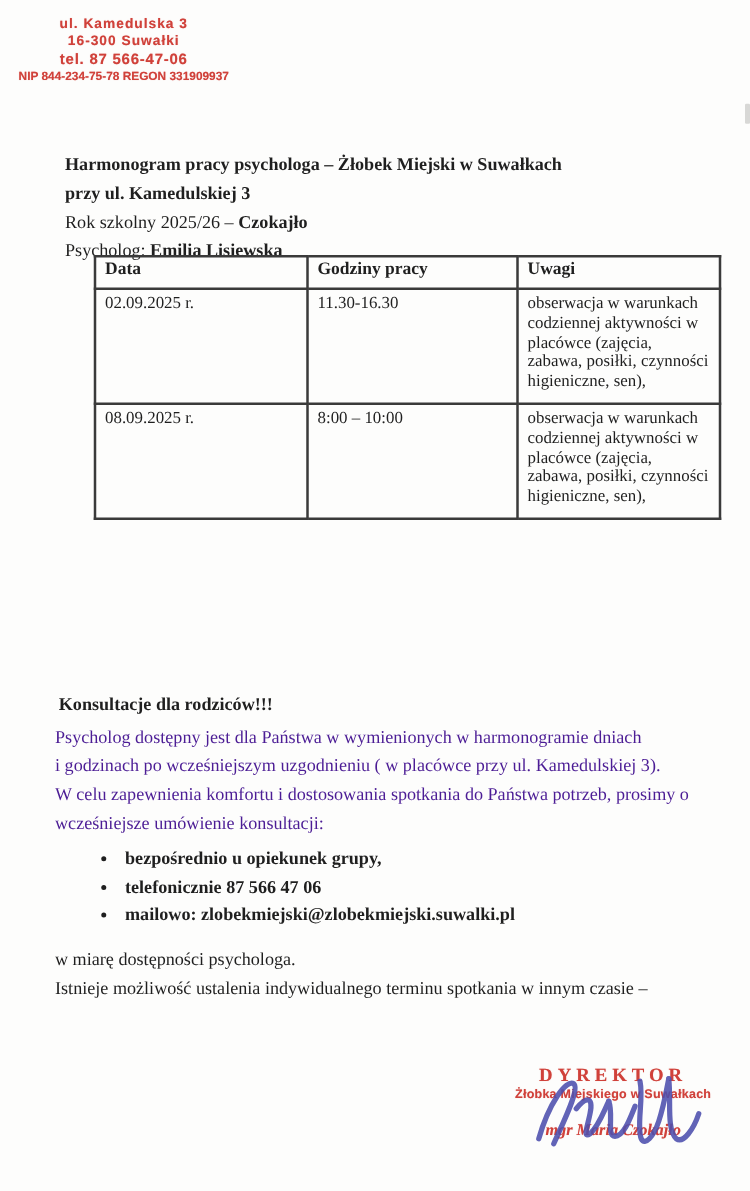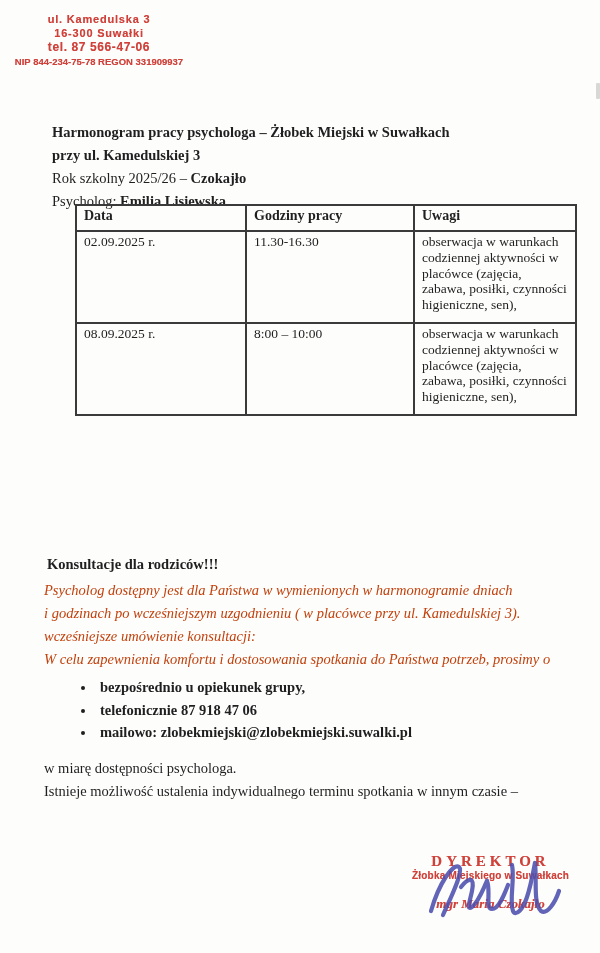--- a/index.html
+++ b/index.html
@@ -51,21 +51,21 @@
   table.schedule tr.data-row{height:92px;}
   table.schedule td.notes{font-size:13.5px;line-height:15.8px;}
 
   
   .consult-heading{
     position:absolute;left:47px;top:544px;
     font-weight:bold;font-size:14.5px;color:#1f1f1f;margin-top:12px;
   }
   .intro-par{
     position:absolute;left:44px;top:579px;width:525px;
-    font-size:14.5px;line-height:23px;color:#c2410c;font-style:italic;
+    font-size:14.5px;line-height:23px;color:#4c1d95;
   }
   ul.contacts{
     position:absolute;left:44px;top:676px;width:480px;
     margin:0;padding:0 0 0 52px;
     font-size:14.5px;line-height:22.5px;color:#1f1f1f;
   }
   ul.contacts li{padding-left:4px;font-weight:bold;}
   .closing-par{
     position:absolute;left:44px;top:757px;width:525px;
     font-size:14.5px;line-height:23px;color:#1f1f1f;
@@ -147,27 +147,27 @@
         <td class="notes">obserwacja w warunkach codziennej aktywności w placówce (zajęcia, zabawa, posiłki, czynności higieniczne, sen),</td>
       </tr>
     </tbody>
   </table>
 
   <div class="consult-heading">Konsultacje dla rodziców!!!</div>
 
   <div class="intro-par">
     <div>Psycholog dostępny jest dla Państwa w  wymienionych w harmonogramie dniach</div>
     <div>i  godzinach po wcześniejszym uzgodnieniu ( w placówce przy ul. Kamedulskiej 3).</div>
+    <div>W celu zapewnienia komfortu i dostosowania spotkania do Państwa potrzeb, prosimy o</div>
     <div>wcześniejsze umówienie konsultacji:</div>
-    <div>W celu zapewnienia komfortu i dostosowania spotkania do Państwa potrzeb, prosimy o</div>
   </div>
 
   <ul class="contacts">
     <li>bezpośrednio u opiekunek grupy,</li>
-    <li>telefonicznie 87 918 47 06</li>
+    <li>telefonicznie 87 566 47 06</li>
     <li>mailowo: zlobekmiejski@zlobekmiejski.suwalki.pl</li>
   </ul>
 
   <div class="closing-par">
     <div>w miarę dostępności psychologa.</div>
     <div>Istnieje możliwość ustalenia indywidualnego terminu spotkania w innym czasie –</div>
   </div>
 
   <div class="stamp-bottom">
     <div class="sb-title">DYREKTOR</div>

